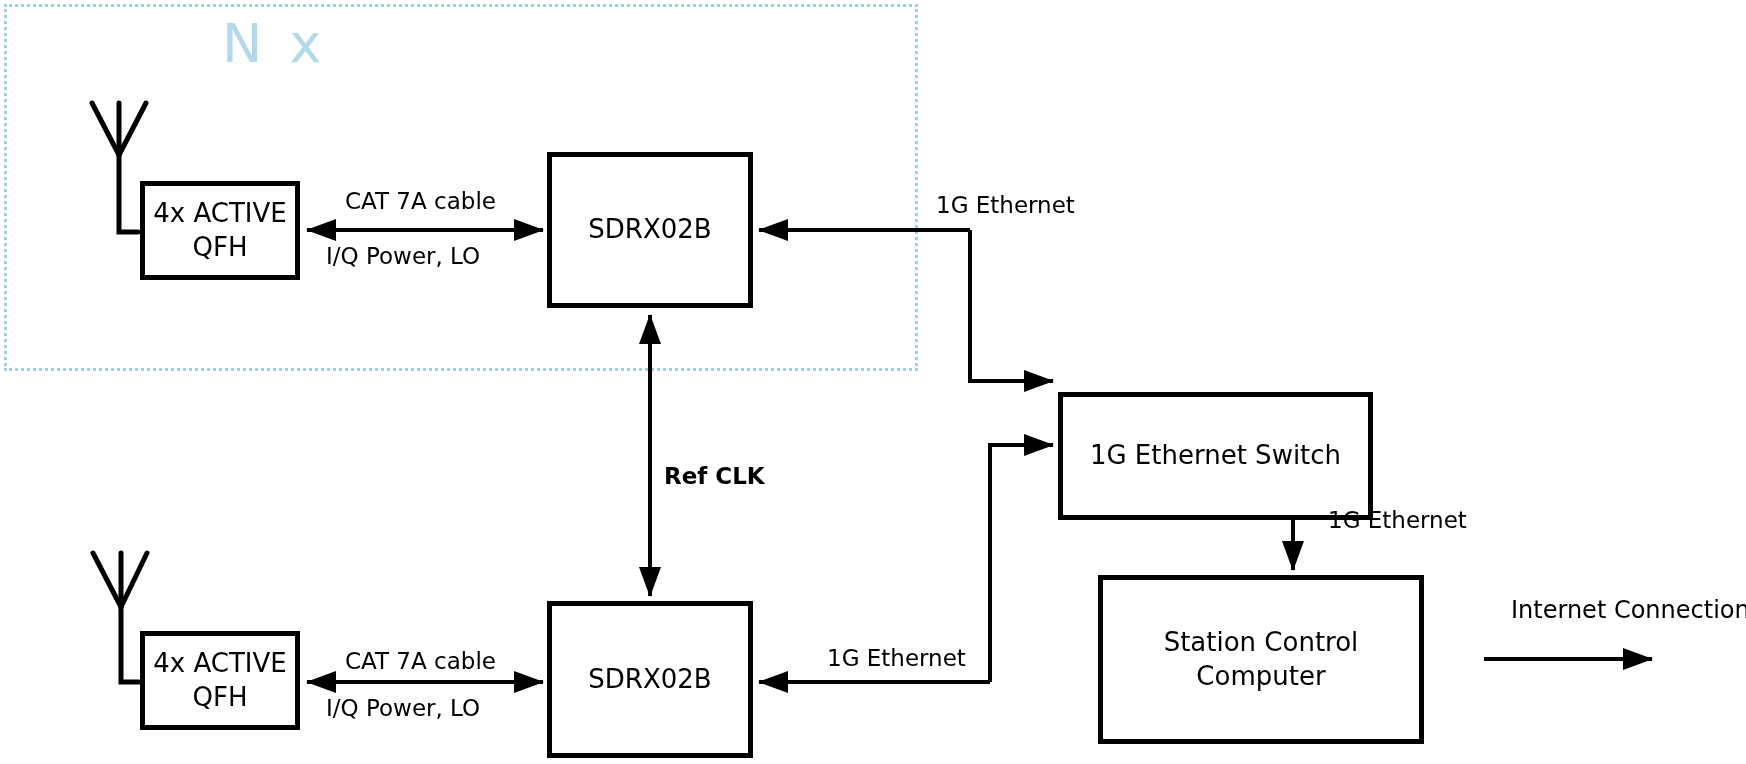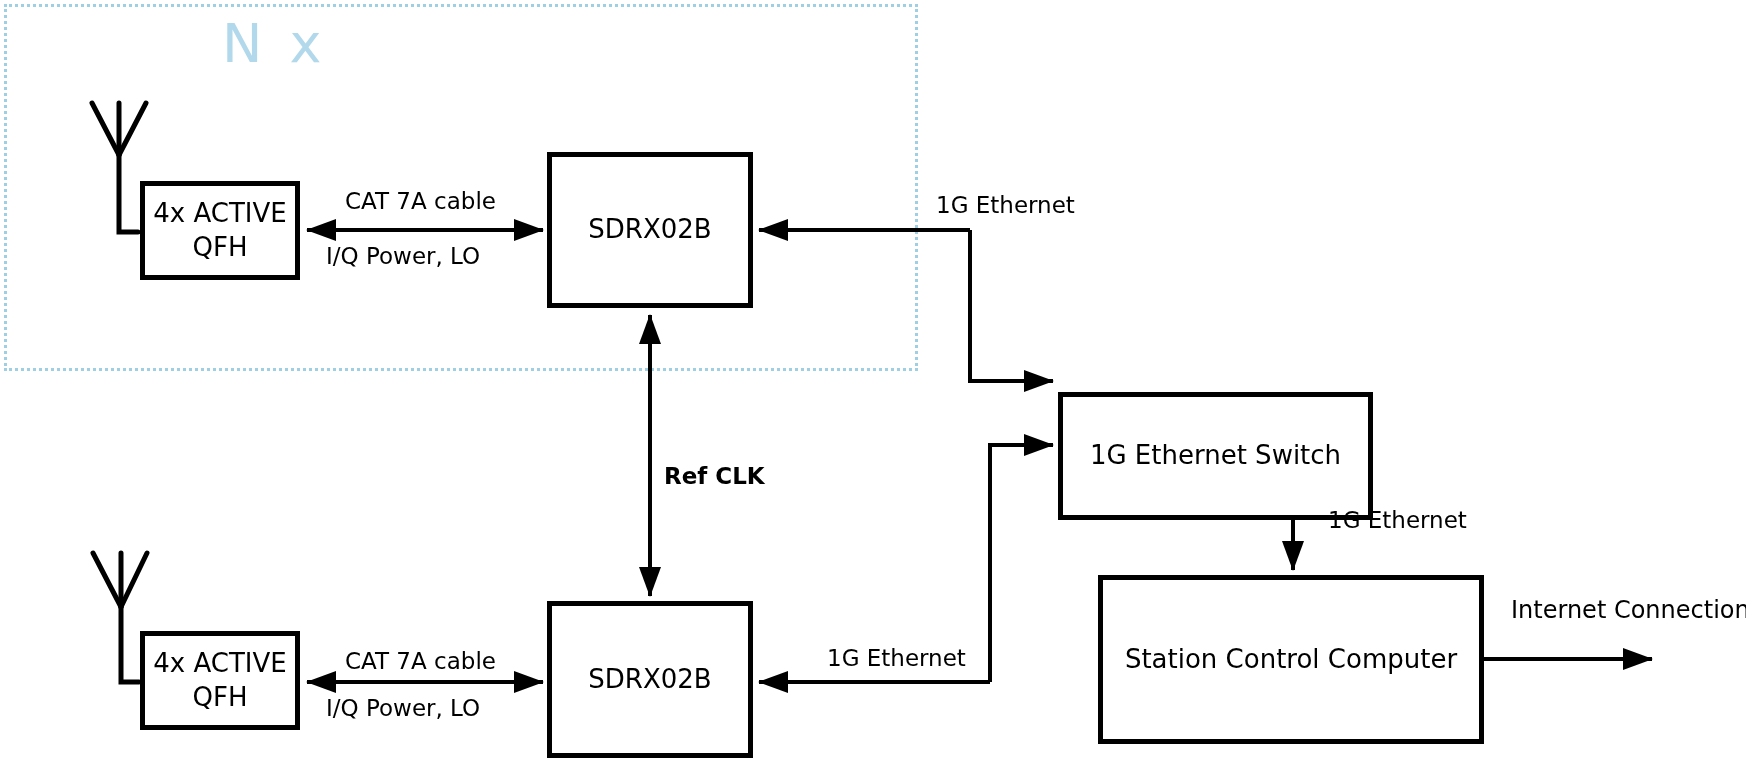--- a/index.html
+++ b/index.html
@@ -96,21 +96,21 @@
   </div>
 
   <div class="node" style="left:547px;top:601px;width:206px;height:157px;">
     <span>SDRX02B</span>
   </div>
 
   <div class="node" style="left:1058px;top:348px;width:315px;height:128px;margin-top:44px;">
     <span>1G Ethernet Switch</span>
   </div>
 
-  <div class="node" style="left:1098px;top:575px;width:386px;height:169px;">
+  <div class="node" style="left:1098px;top:575px;width:326px;height:169px;">
     <span>Station Control Computer</span>
   </div>
 
   <div class="lbl center" style="left:345px;top:188px;width:160px;">CAT 7A cable</div>
   <div class="lbl center" style="left:326px;top:243px;width:166px;">I/Q Power, LO</div>
 
   <div class="lbl" style="left:936px;top:192px;">1G Ethernet</div>
 
   <div class="lbl" style="left:664px;top:463px;font-weight:bold;">Ref CLK</div>
 

